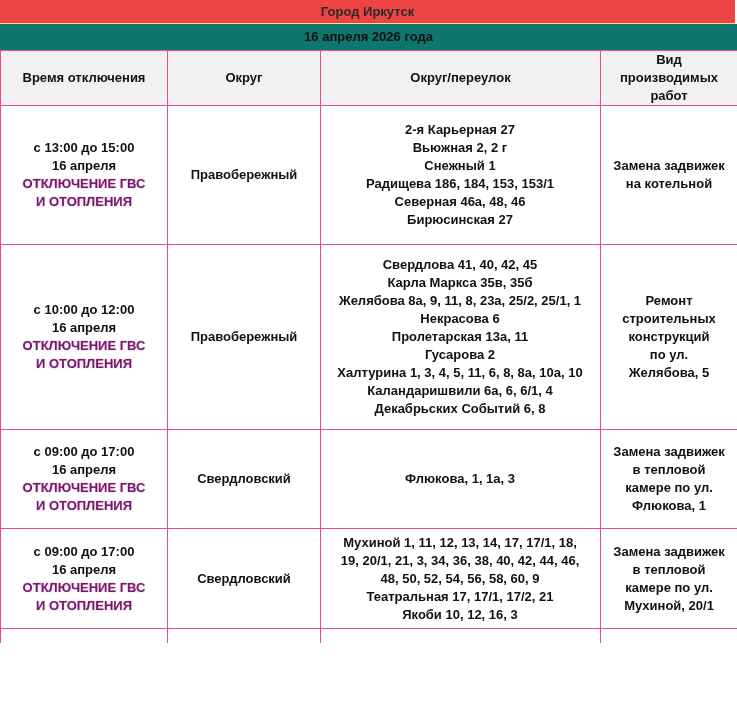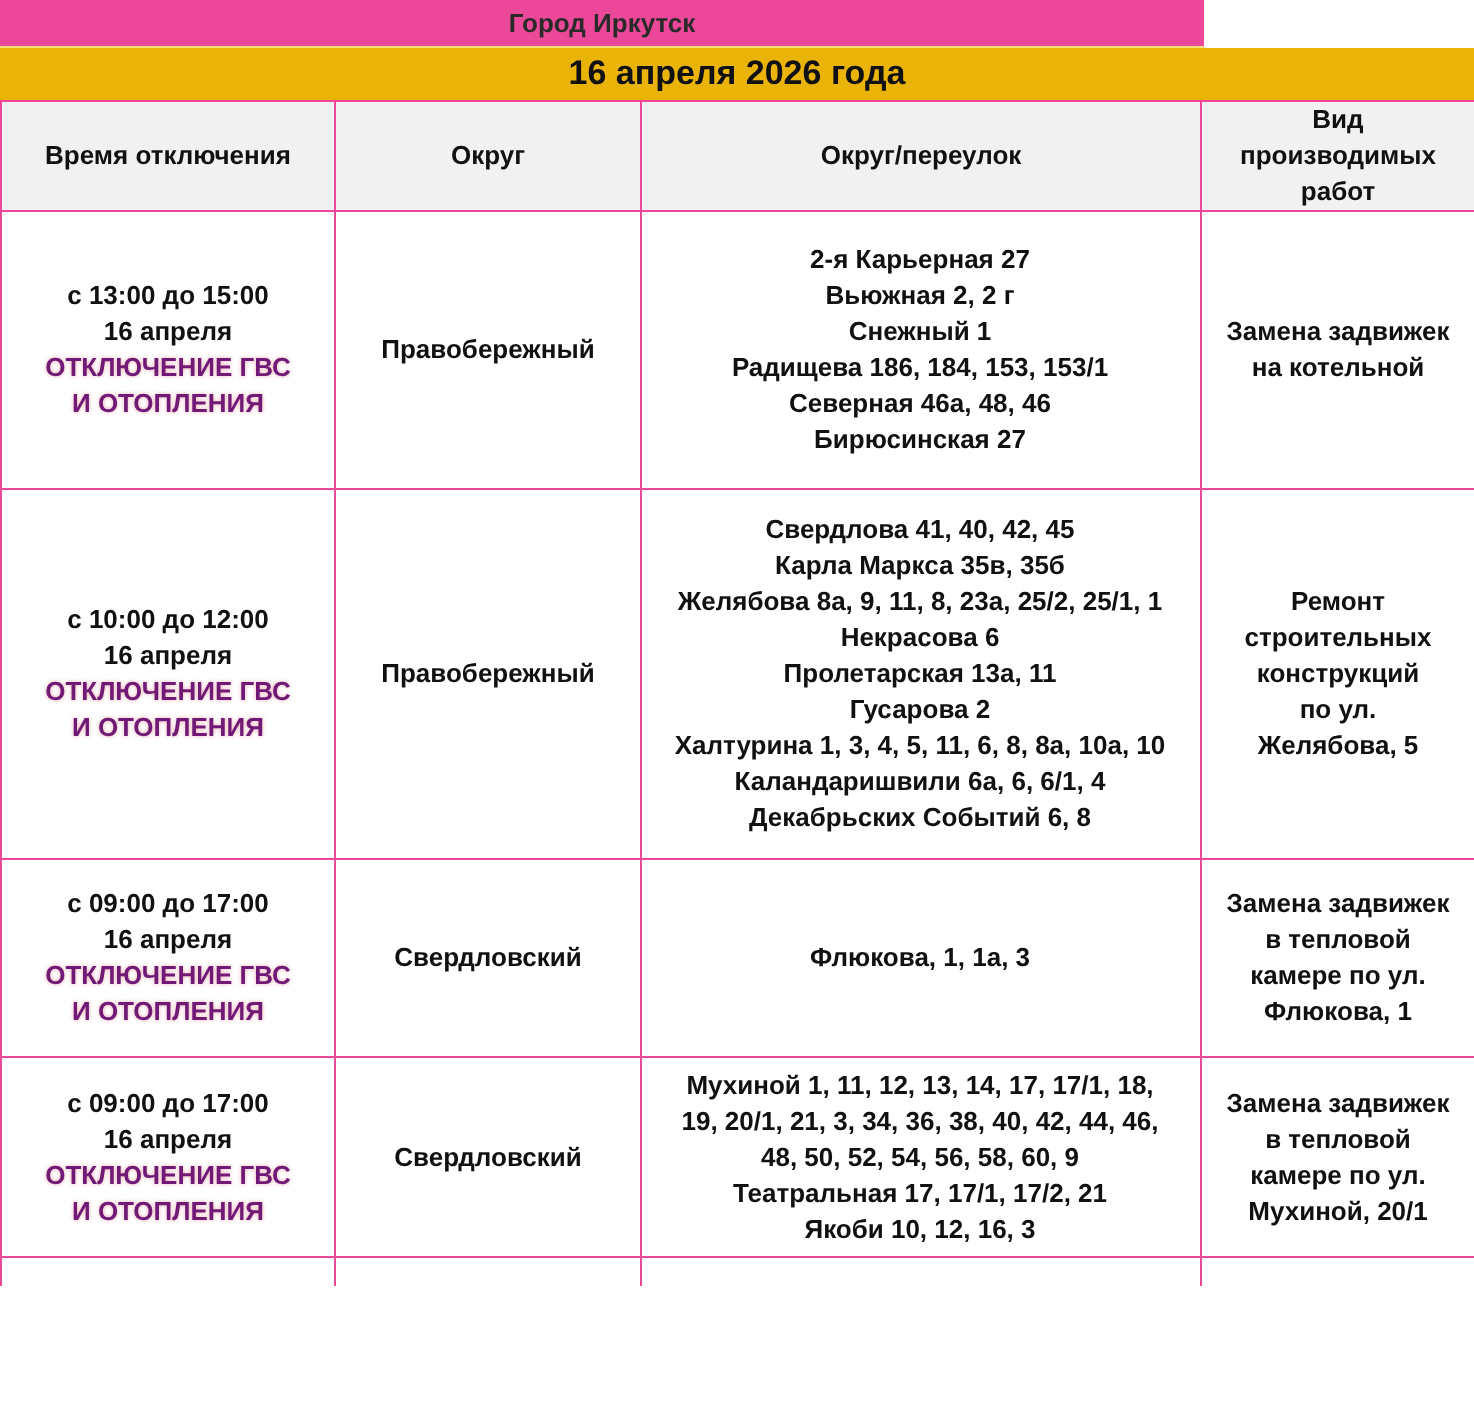--- a/index.html
+++ b/index.html
@@ -1,24 +1,24 @@
 <!DOCTYPE html>
 <html><head>
 <meta charset="utf-8">
 <style>
   html, body { margin: 0; padding: 0; background: #ffffff; }
   body { width: 737px; height: 711px; position: relative; overflow: hidden;
          font-family: "Liberation Sans", sans-serif; color: #111; }
-  .title-bar { position: absolute; left: 0; top: 0; width: 602px; height: 24px;
-               background: #ec4899; text-align: center; font-weight: bold;
+  .title-bar { position: absolute; left: 0; top: 0; width: 735px; height: 24px;
+               background: #ef4444; text-align: center; font-weight: bold;
                font-size: 13px; line-height: 24px; color: #2a2a2a;
                border-bottom: 1px solid #FFE27A; box-sizing: border-box; }
   .date-bar { position: absolute; left: 0; top: 24px; width: 737px; height: 26px;
-              background: #eab308; text-align: center; font-weight: bold;
-              font-size: 17px; line-height: 26px; color: #111; }
+              background: #0f766e; text-align: center; font-weight: bold;
+              font-size: 13px; line-height: 26px; color: #111; }
   table { position: absolute; left: 0; top: 50px; border-collapse: collapse;
           table-layout: fixed; width: 737px; }
   td, th { border: 1px solid #ec4899; font-size: 13px; font-weight: bold;
            line-height: 18px; padding: 0 4px; vertical-align: middle; }
   th { background: #F1F1F1; text-align: center; height: 53px; color: #111; }
   td.c { text-align: center; margin-left: 16px; }
   td.l { text-align: left; padding-left: 3px; }
   .red { color: #701a75; text-shadow: 0 0 2px rgba(200,16,46,0.35); }
   tr.r1 td { height: 138px; }
   tr.r2 td { height: 184px; }

